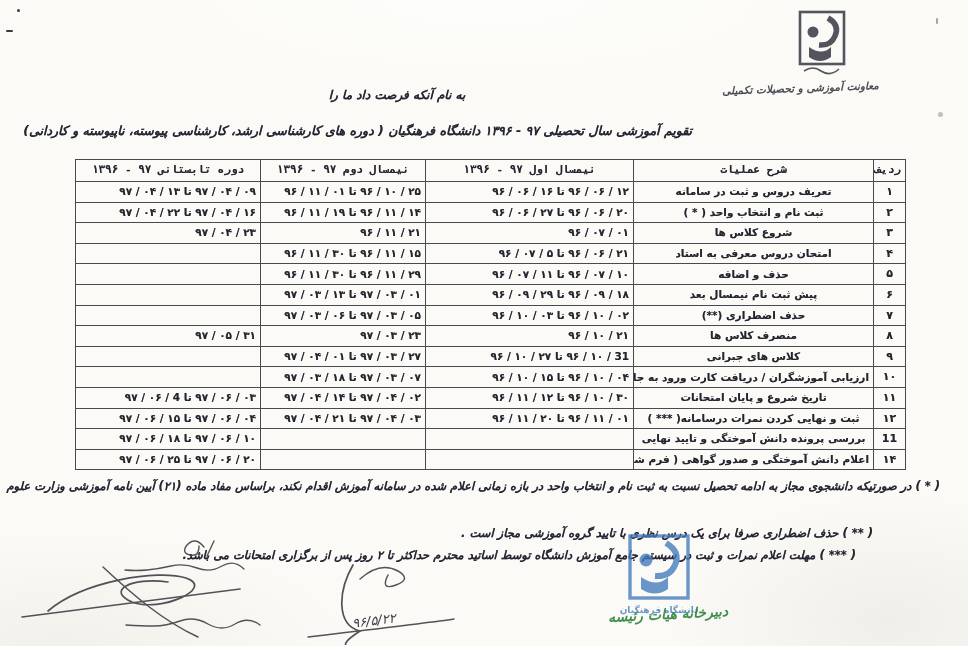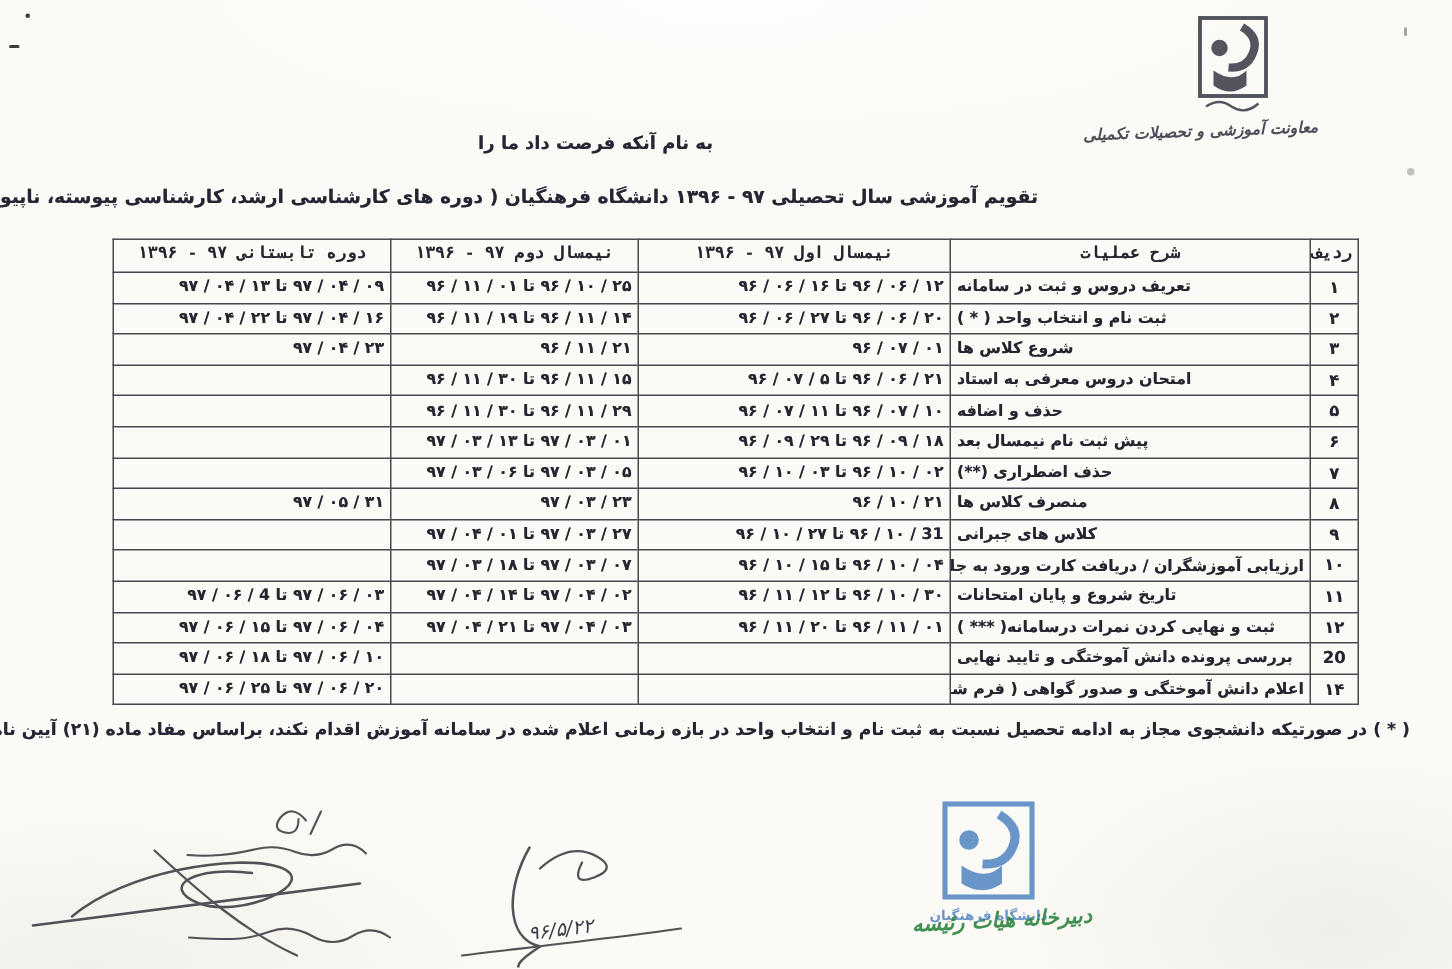--- a/index.html
+++ b/index.html
@@ -9,21 +9,21 @@
     overflow:hidden;
     font-family:"DejaVu Sans",sans-serif;
     color:#26262f;
     background:
       radial-gradient(ellipse 320px 180px at 92% 96%, #f0eee8 0%, rgba(240,238,232,0) 70%),
       radial-gradient(ellipse 420px 160px at 6% 100%, #f2f0ea 0%, rgba(242,240,234,0) 70%),
       radial-gradient(ellipse 500px 120px at 50% 0%, #fdfdfb 0%, rgba(253,253,251,0) 80%),
       #fbfaf6;
   }
   .abs{position:absolute;}
-  .ink{color:#262633;text-shadow:0 0 .4px rgba(40,40,70,.55);}
+  .ink{color:#262633;text-shadow:0 0 .4px rgba(40,40,70,.55);font-style:italic;}
 
   .basmala{top:88px;left:312px;width:170px;text-align:center;
     font-size:12px;font-weight:bold;white-space:nowrap;}
   .doc-title{top:123px;right:276px;font-size:12.5px;font-weight:bold;white-space:nowrap;direction:rtl;}
 
   
   .emblem-box{top:10px;left:790px;width:64px;height:72px;}
   .emblem-caption{top:82px;left:722px;width:150px;text-align:center;
     font-size:10.5px;font-style:italic;font-weight:bold;color:#4c4c57;
     transform:rotate(-2deg);white-space:nowrap;letter-spacing:-.3px;}
@@ -33,21 +33,21 @@
     border-collapse:collapse;table-layout:fixed;direction:rtl;
     background:transparent;}
   table.calendar th,table.calendar td{
     border:1px solid #494952;
     font-weight:bold;color:#25252f;
     white-space:nowrap;overflow:hidden;
     padding:0 4px;height:19.6px;line-height:1.05;
     text-shadow:0 0 .4px rgba(40,40,70,.5);}
   table.calendar th{font-size:11px;text-align:center;height:21px;font-family:Liberation Mono, monospace;}
   td.num{font-size:11px;text-align:center;}
-  td.desc{font-size:10.5px;text-align:left;padding-right:7px;letter-spacing:-.2px;}
+  td.desc{font-size:10.5px;text-align:center;padding-right:7px;letter-spacing:-.2px;}
   td.date{font-size:10.5px;text-align:right;padding-right:9px;letter-spacing:-.2px;}
 
   
   .footnote{direction:rtl;white-space:nowrap;font-size:11.5px;font-weight:bold;
     letter-spacing:-.2px;}
   .fn1{top:479px;right:28px;}
   .fn2{top:503px;right:95px;}
   .fn3{top:526px;right:95px;}
   .fn4{top:548px;right:112px;}
 
@@ -182,37 +182,39 @@
           <td class="date">‪۹۷ / ۰۶ / ۰۳‬ تا ‪۹۷ / ۰۶ / 4‬</td>
         </tr>
         <tr>
           <td class="num">۱۲</td>
           <td class="desc">ثبت و نهایی کردن نمرات درسامانه( *** )</td>
           <td class="date">‪۹۶ / ۱۱ / ۰۱‬ تا ‪۹۶ / ۱۱ / ۲۰‬</td>
           <td class="date">‪۹۷ / ۰۴ / ۰۳‬ تا ‪۹۷ / ۰۴ / ۲۱‬</td>
           <td class="date">‪۹۷ / ۰۶ / ۰۴‬ تا ‪۹۷ / ۰۶ / ۱۵‬</td>
         </tr>
         <tr>
-          <td class="num">20</td>
+          <td class="num">11</td>
           <td class="desc">بررسی پرونده دانش آموختگی و تایید نهایی</td>
           <td class="date"></td>
           <td class="date"></td>
           <td class="date">‪۹۷ / ۰۶ / ۱۰‬ تا ‪۹۷ / ۰۶ / ۱۸‬</td>
         </tr>
         <tr>
           <td class="num">۱۴</td>
           <td class="desc">اعلام دانش آموختگی و صدور گواهی ( فرم شماره ۷ )</td>
           <td class="date"></td>
           <td class="date"></td>
           <td class="date">‪۹۷ / ۰۶ / ۲۰‬ تا ‪۹۷ / ۰۶ / ۲۵‬</td>
         </tr>
       </tbody>
   </table>
 
   <div class="abs footnote fn1 ink">( * ) در صورتیکه دانشجوی مجاز به ادامه تحصیل نسبت به ثبت نام و انتخاب واحد در بازه زمانی اعلام شده در سامانه آموزش اقدام نکند، براساس مفاد ماده (۲۱) آیین نامه آموزشی وزارت علوم</div>
+  <div class="abs footnote fn3 ink">( ** ) حذف اضطراری صرفا برای یک درس نظری با تایید گروه آموزشی مجاز است .</div>
+  <div class="abs footnote fn4 ink">( *** ) مهلت اعلام نمرات و ثبت در سیستم جامع آموزش دانشگاه توسط اساتید محترم حداکثر تا ۲ روز پس از برگزاری امتحانات می باشد.</div>
 
   <div class="abs sig-svg">
     <svg width="450" height="112" viewBox="0 0 450 112">
       <g fill="none" stroke="#3b3b43" stroke-width="1.4" stroke-linecap="round" opacity="0.88">
         <path d="M196 14 q-9 -11 -17 -2 q-6 8 3 10 q9 2 9 -9 M206 8 l-7 15"></path>
         <path d="M236 36 q-10 -10 -22 -3 t-25 2 t-26 -2 t-24 4 t-22 0"></path>
         <path d="M40 78 C75 48 150 36 178 45 C208 55 152 80 124 69 C98 58 122 44 160 49" stroke-width="1.7"></path>
         <path d="M14 84 L232 56" stroke-width="1.7"></path>
         <path d="M95 34 C125 62 155 88 190 104" stroke-width="1.5"></path>
         <path d="M252 92 q-12 -9 -25 -1 t-27 0 t-28 -3 t-26 5 t-28 -1"></path>

